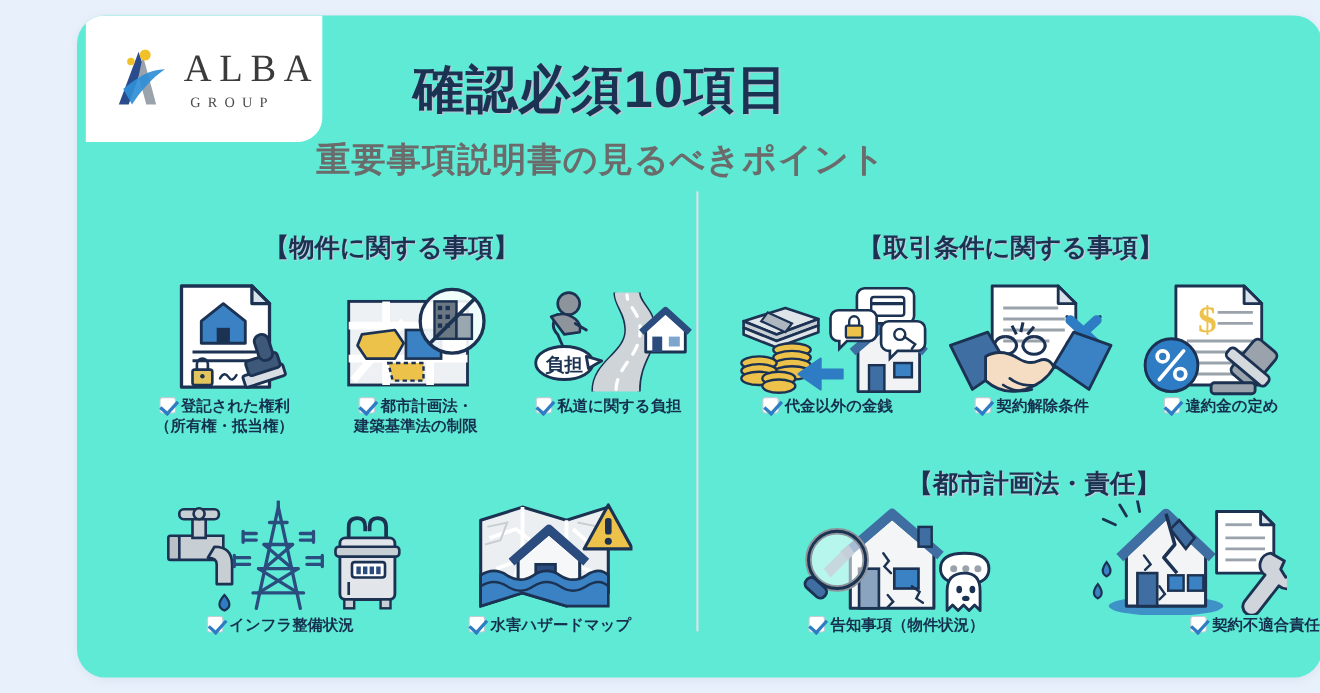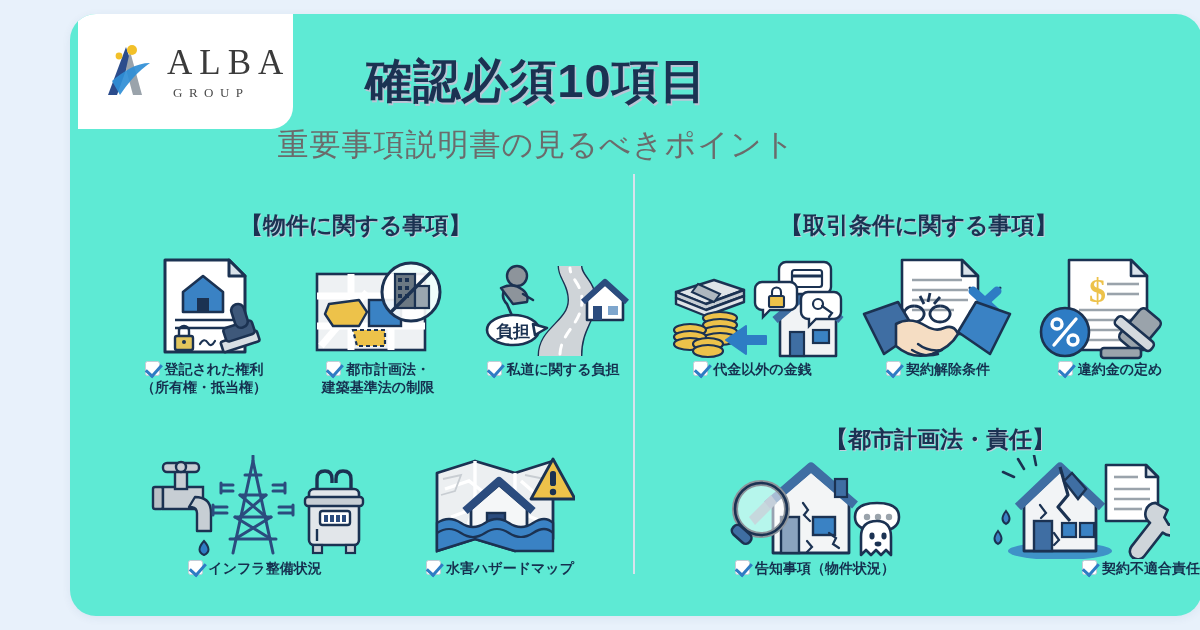--- a/index.html
+++ b/index.html
@@ -43,27 +43,27 @@
     font-size:35px; letter-spacing:7px; color:#3b3b3b;
     font-family:"Liberation Serif","DejaVu Serif",serif; font-weight:400;
   }
   .logo-group {
     font-size:13px; letter-spacing:6.5px; color:#4a4a4a;
     text-align:left; margin-top:6px; padding-left:6px;
     font-family:"Liberation Serif","DejaVu Serif",serif;
   }
 
   
-  .title-wrap { position:absolute; top:36px; left:4px; width:925px; text-align:center; z-index:5; }
+  .title-wrap { position:absolute; top:36px; left:14px; width:925px; text-align:center; z-index:5; }
   .main-title {
     font-size:47px; font-weight:bold; color:#1b3252; letter-spacing:1px;
     text-shadow:1.5px 1.5px 0 #b9c6d6;
   }
   .sub-title {
-    margin-top:11px; font-size:31px; font-weight:normal; color:#6b6b6b; letter-spacing:1px;
+    margin-top:11px; font-size:31px; font-weight:bold; color:#6b6b6b; letter-spacing:1px;
   }
 
   
   .divider {
     position:absolute; left:563px; top:160px; width:1.6px; height:400px;
     background:#d8e2ec; z-index:4;
   }
 
   
   .sec-head {

